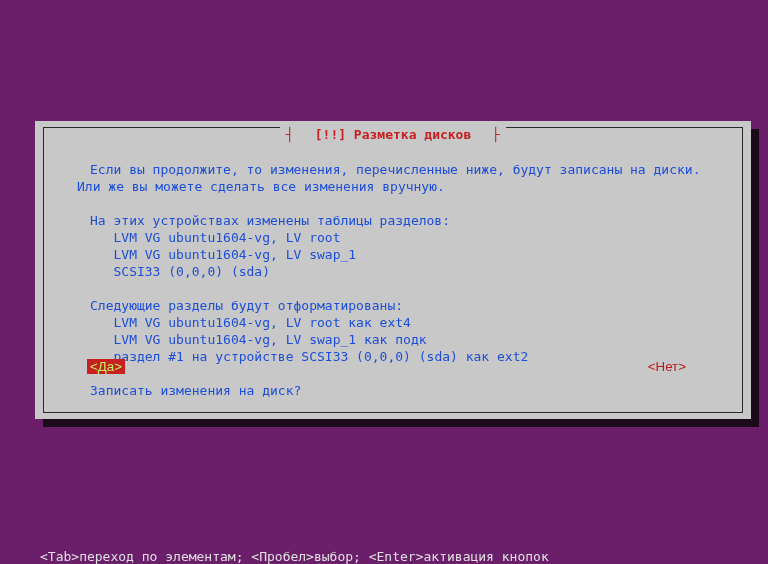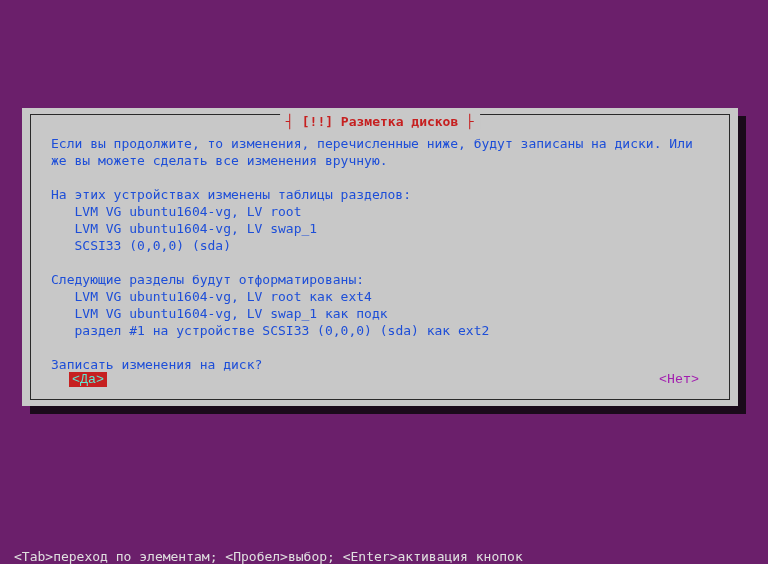--- a/index.html
+++ b/index.html
@@ -1,15 +1,15 @@
 <!DOCTYPE html>
 <html><head>
 <meta charset="utf-8">
 <style>
-  * { margin: 0; padding: 0; box-sizing: border-box; }
+  * { margin: 0; padding: 13px; box-sizing: border-box; }
   body {
     width: 768px;
     height: 564px;
     background: #6b1f6b;
     font-family: "DejaVu Sans Mono", "Liberation Mono", monospace;
     font-size: 13px;
     overflow: hidden;
     position: relative;
   }
   .dialog-shadow {
@@ -62,31 +62,30 @@
     position: absolute;
     left: 30px;
     right: 30px;
     bottom: 12px;
     display: flex;
     justify-content: space-between;
     align-items: center;
   }
   .btn-yes {
     background: #c62020;
-    color: #5eead4;
+    color: #bef264;
     padding: 0 3px;
-    font-family: Liberation Mono, monospace;
+    font-family: Liberation Sans, sans-serif;
     border: none;
     cursor: pointer;
-    margin-left: 8px;
   }
   .btn-no {
-    color: #a21caf;
+    color: #b91c1c;
     background: transparent;
-    font-family: Liberation Mono, monospace;
+    font-family: Liberation Sans, sans-serif;
     border: none;
     cursor: pointer;
   }
   .footer-hint {
     position: absolute;
     bottom: 0;
     left: 14px;
     color: #e0e0e0;
     font-size: 13px;
     white-space: nowrap;

